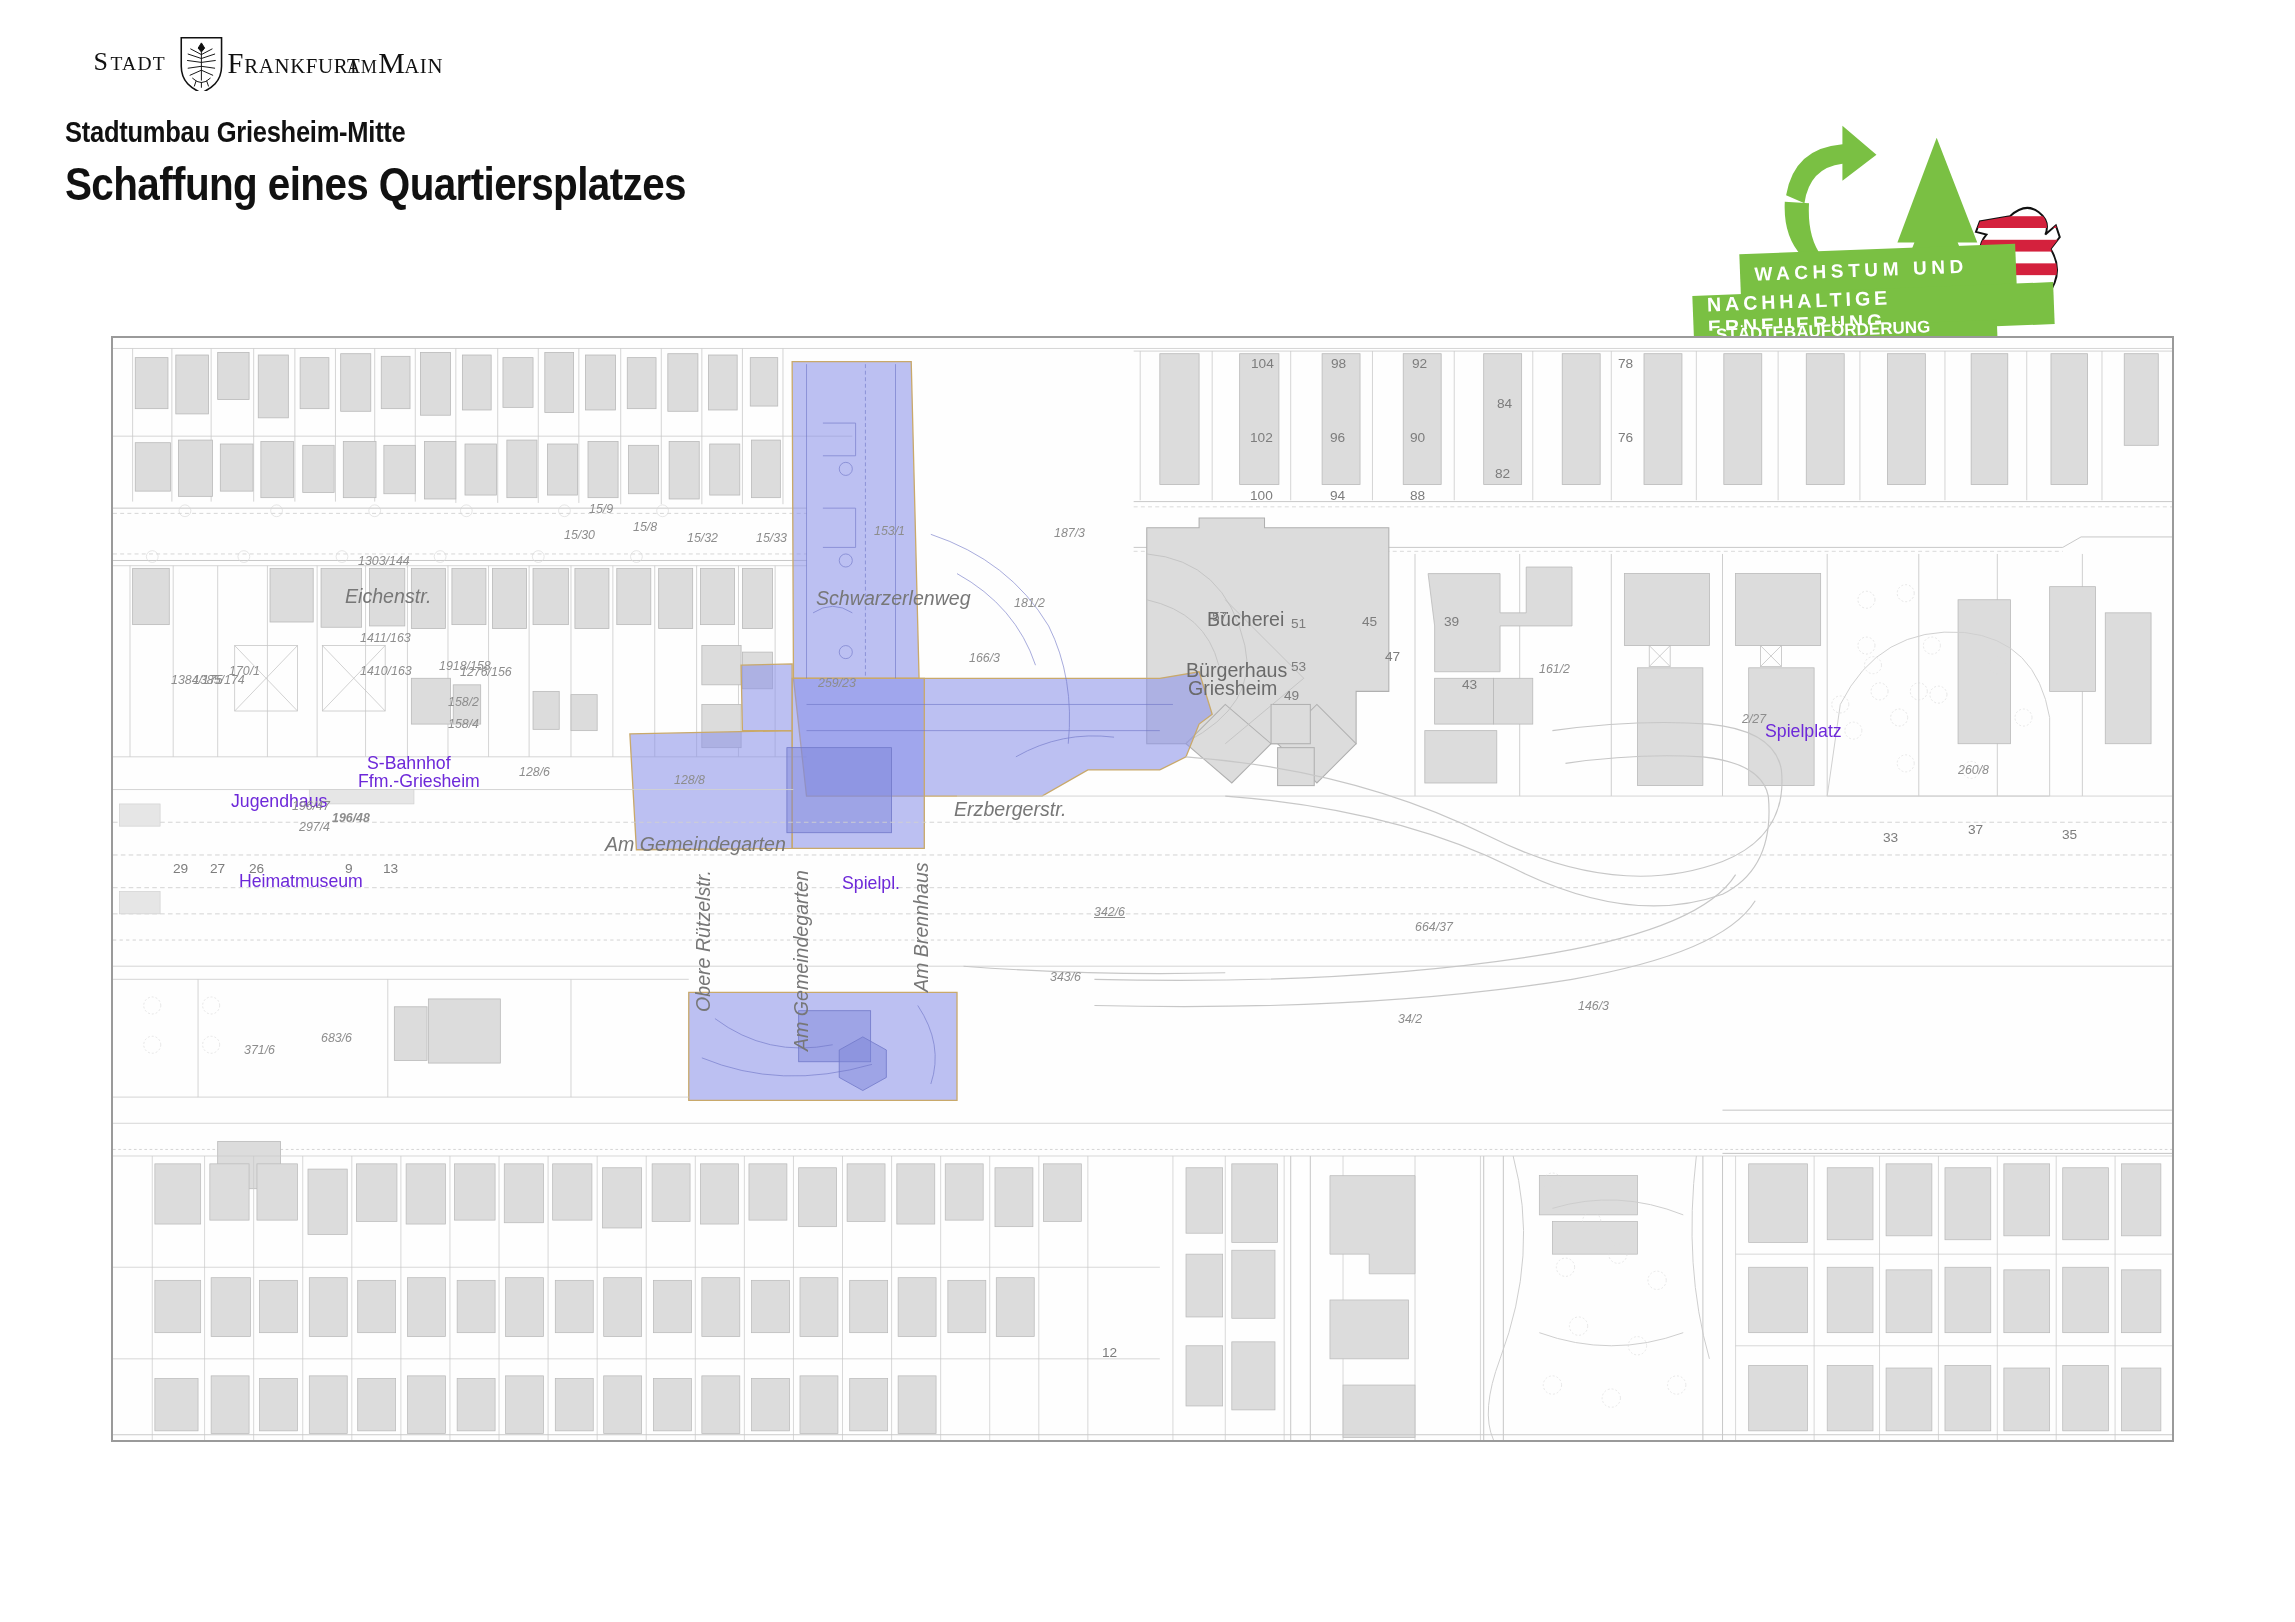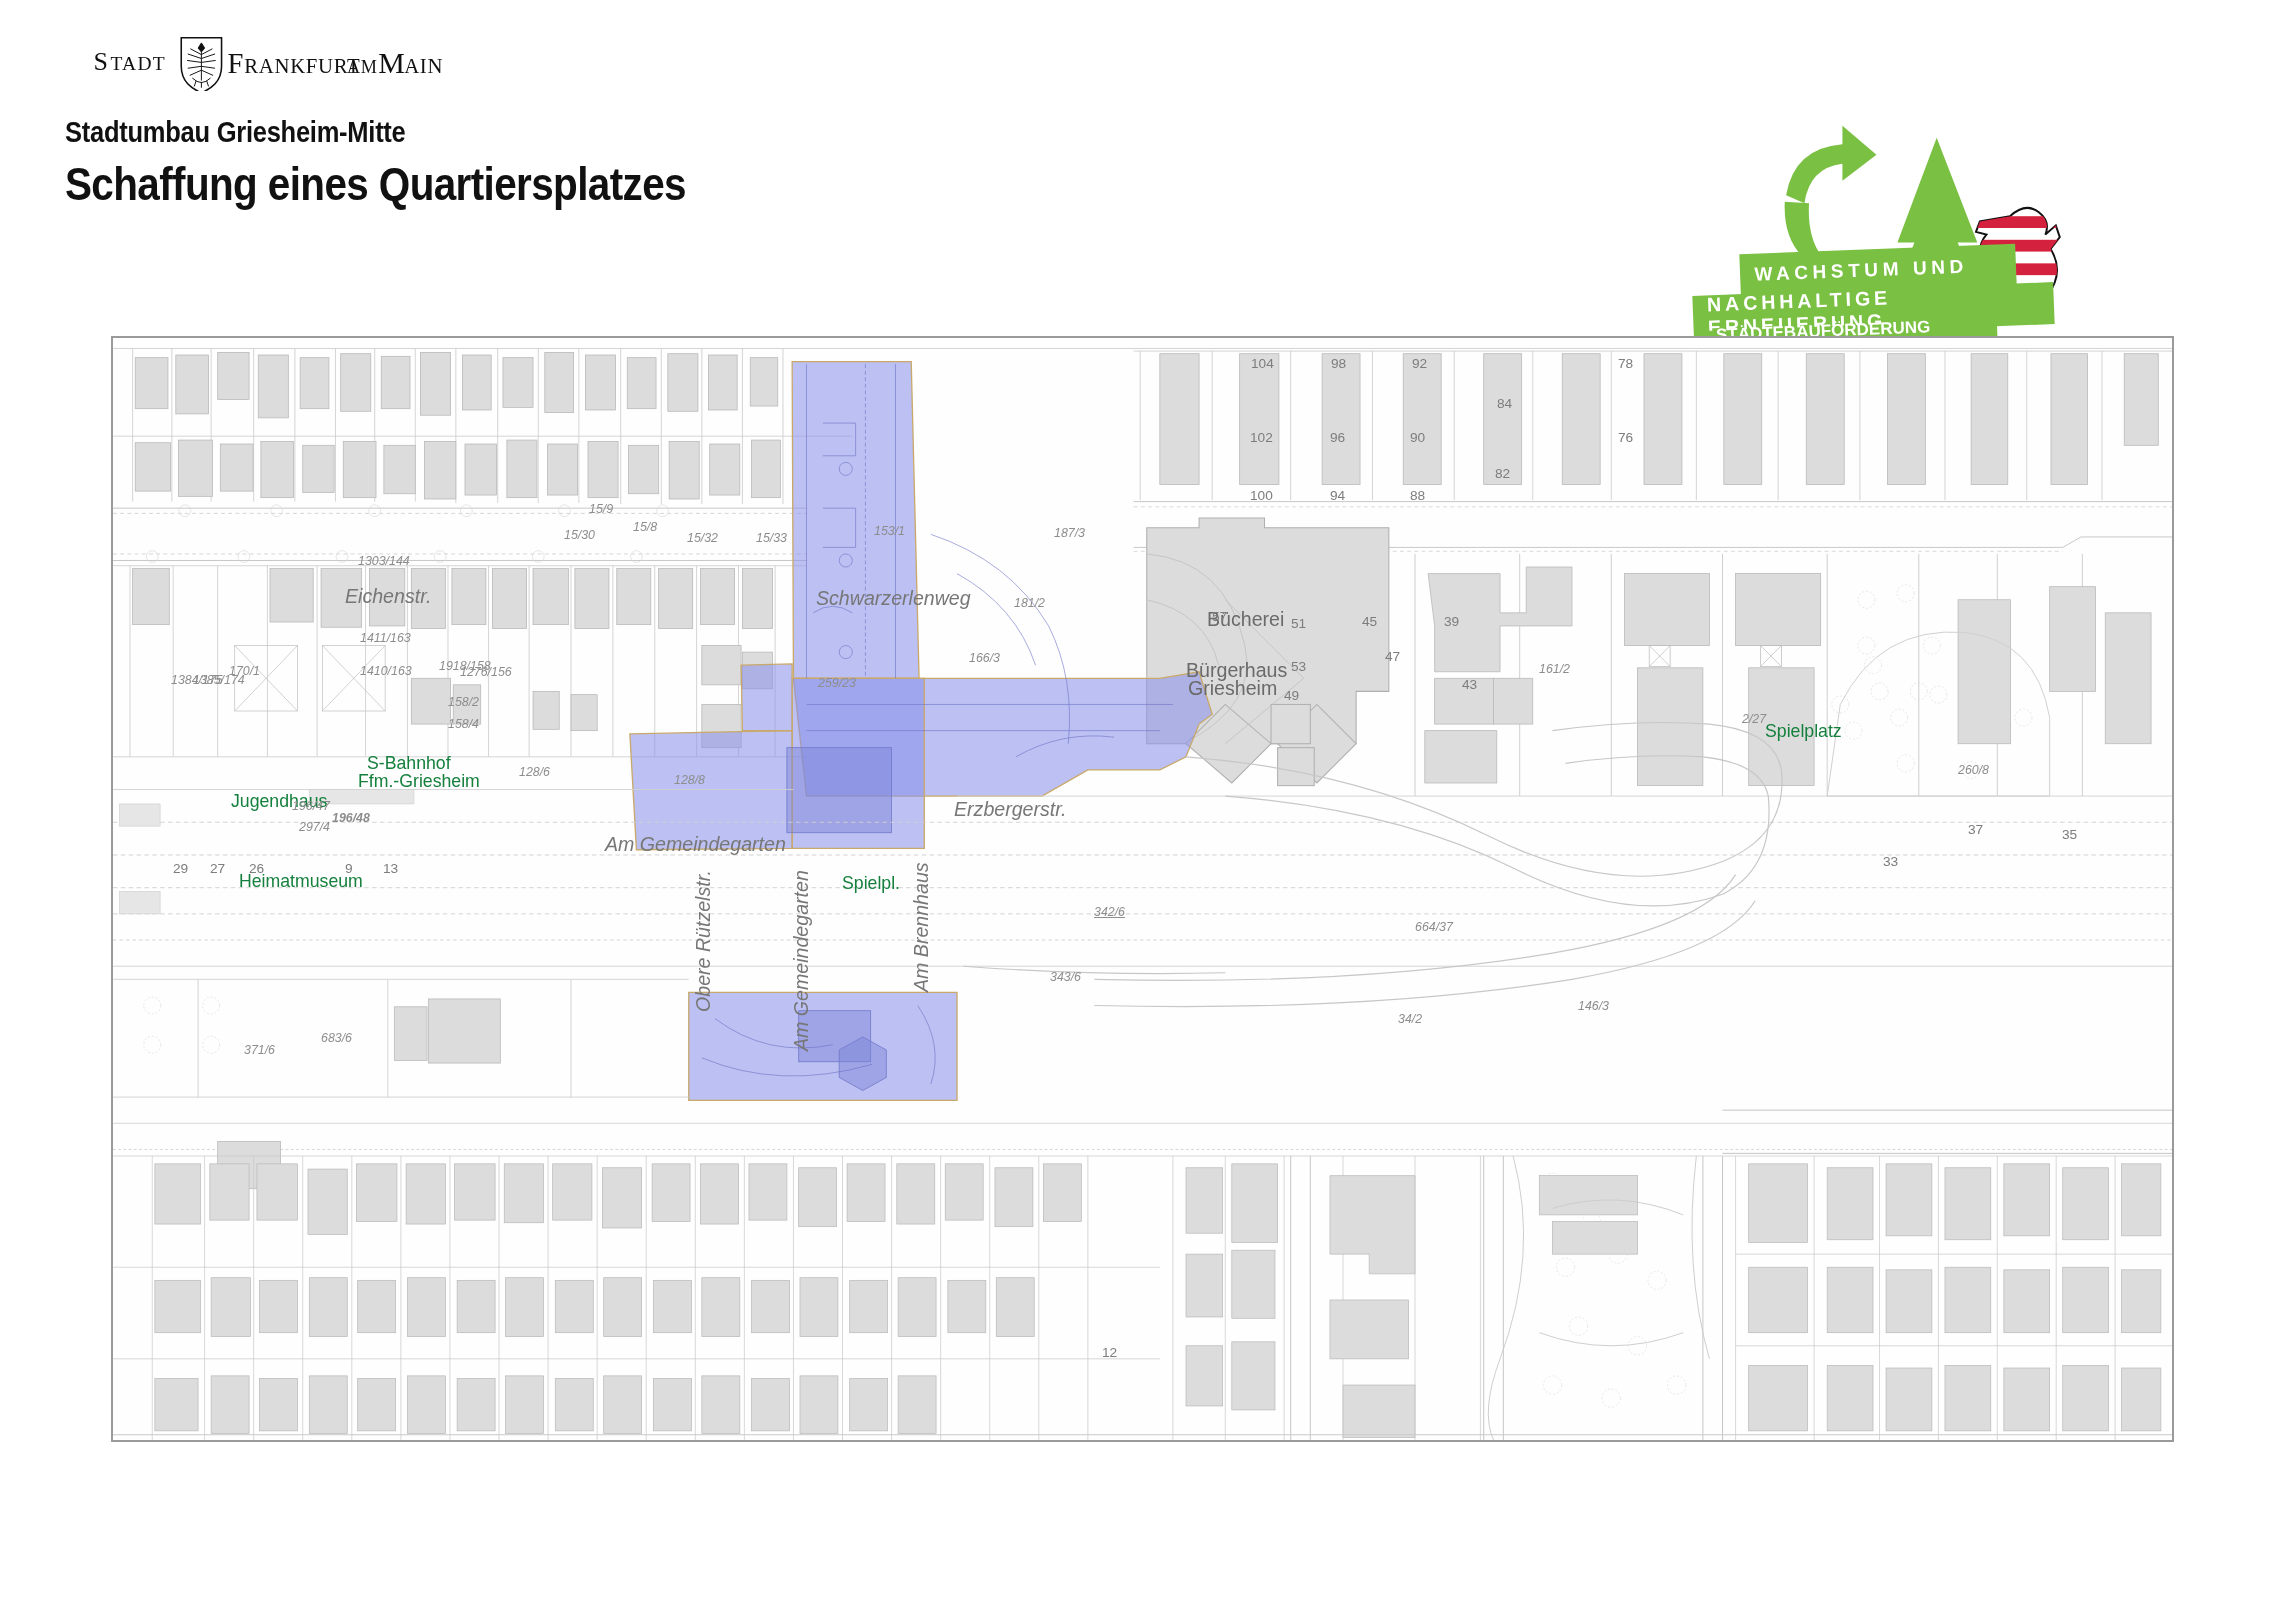--- a/index.html
+++ b/index.html
@@ -31,21 +31,21 @@
 
   
   #map-frame{position:absolute;left:111px;top:336px;width:2063px;height:1106px;
      border:2px solid #9a9a9a;box-sizing:border-box;background:#fdfdfd;overflow:hidden;}
   #map-canvas{position:absolute;inset:0;}
   #map-canvas svg{width:100%;height:100%;display:block;}
 
   .map-label{position:absolute;color:#6e6e6e;white-space:nowrap;pointer-events:none;}
   .ml-street{font-style:italic;font-size:19.6px;color:#777;}
   .ml-place{font-size:19.6px;color:#6a6a6a;}
-  .ml-place-sm{font-size:17.7px;color:#15803d;}
+  .ml-place-sm{font-size:17.7px;color:#6d28d9;}
   .ml-num{font-size:12.4px;color:#8d8d8d;font-style:italic;}
   .ml-hn{font-size:13.7px;color:#7d7d7d;}
   .rot90{transform:rotate(-90deg);transform-origin:left top;}
 
   
   #footer{position:absolute;left:0;top:1475px;width:2295px;height:147px;}
 </style>
 </head>
 <body>
 
@@ -632,21 +632,21 @@
   <div class="map-label ml-hn" style="left:1249px;top:276px;">45</div>
   <div class="map-label ml-hn" style="left:1331px;top:276px;">39</div>
   <div class="map-label ml-hn" style="left:1272px;top:311px;">47</div>
   <div class="map-label ml-hn" style="left:1349px;top:339px;">43</div>
   <div class="map-label ml-hn" style="left:1178px;top:321px;">53</div>
   <div class="map-label ml-hn" style="left:1178px;top:278px;">51</div>
   <div class="map-label ml-hn" style="left:1171px;top:350px;">49</div>
   <div class="map-label ml-hn" style="left:1099px;top:271px;">57</div>
   <div class="map-label ml-hn" style="left:1855px;top:484px;">37</div>
   <div class="map-label ml-hn" style="left:1949px;top:489px;">35</div>
-  <div class="map-label ml-hn" style="left:1770px;top:492px;margin-top:24px;">33</div>
+  <div class="map-label ml-hn" style="left:1770px;top:492px;">33</div>
   <div class="map-label ml-hn" style="left:60px;top:523px;">29</div>
   <div class="map-label ml-hn" style="left:97px;top:523px;">27</div>
   <div class="map-label ml-hn" style="left:136px;top:523px;">26</div>
   <div class="map-label ml-hn" style="left:232px;top:523px;">9</div>
   <div class="map-label ml-hn" style="left:270px;top:523px;">13</div>
   <div class="map-label ml-hn" style="left:989px;top:1007px;">12</div>
 
   <div class="map-label ml-num" style="left:58px;top:335px;">1384/175</div>
   <div class="map-label ml-num" style="left:80px;top:335px;">1385/174</div>
   <div class="map-label ml-num" style="left:116px;top:326px;">170/1</div>

